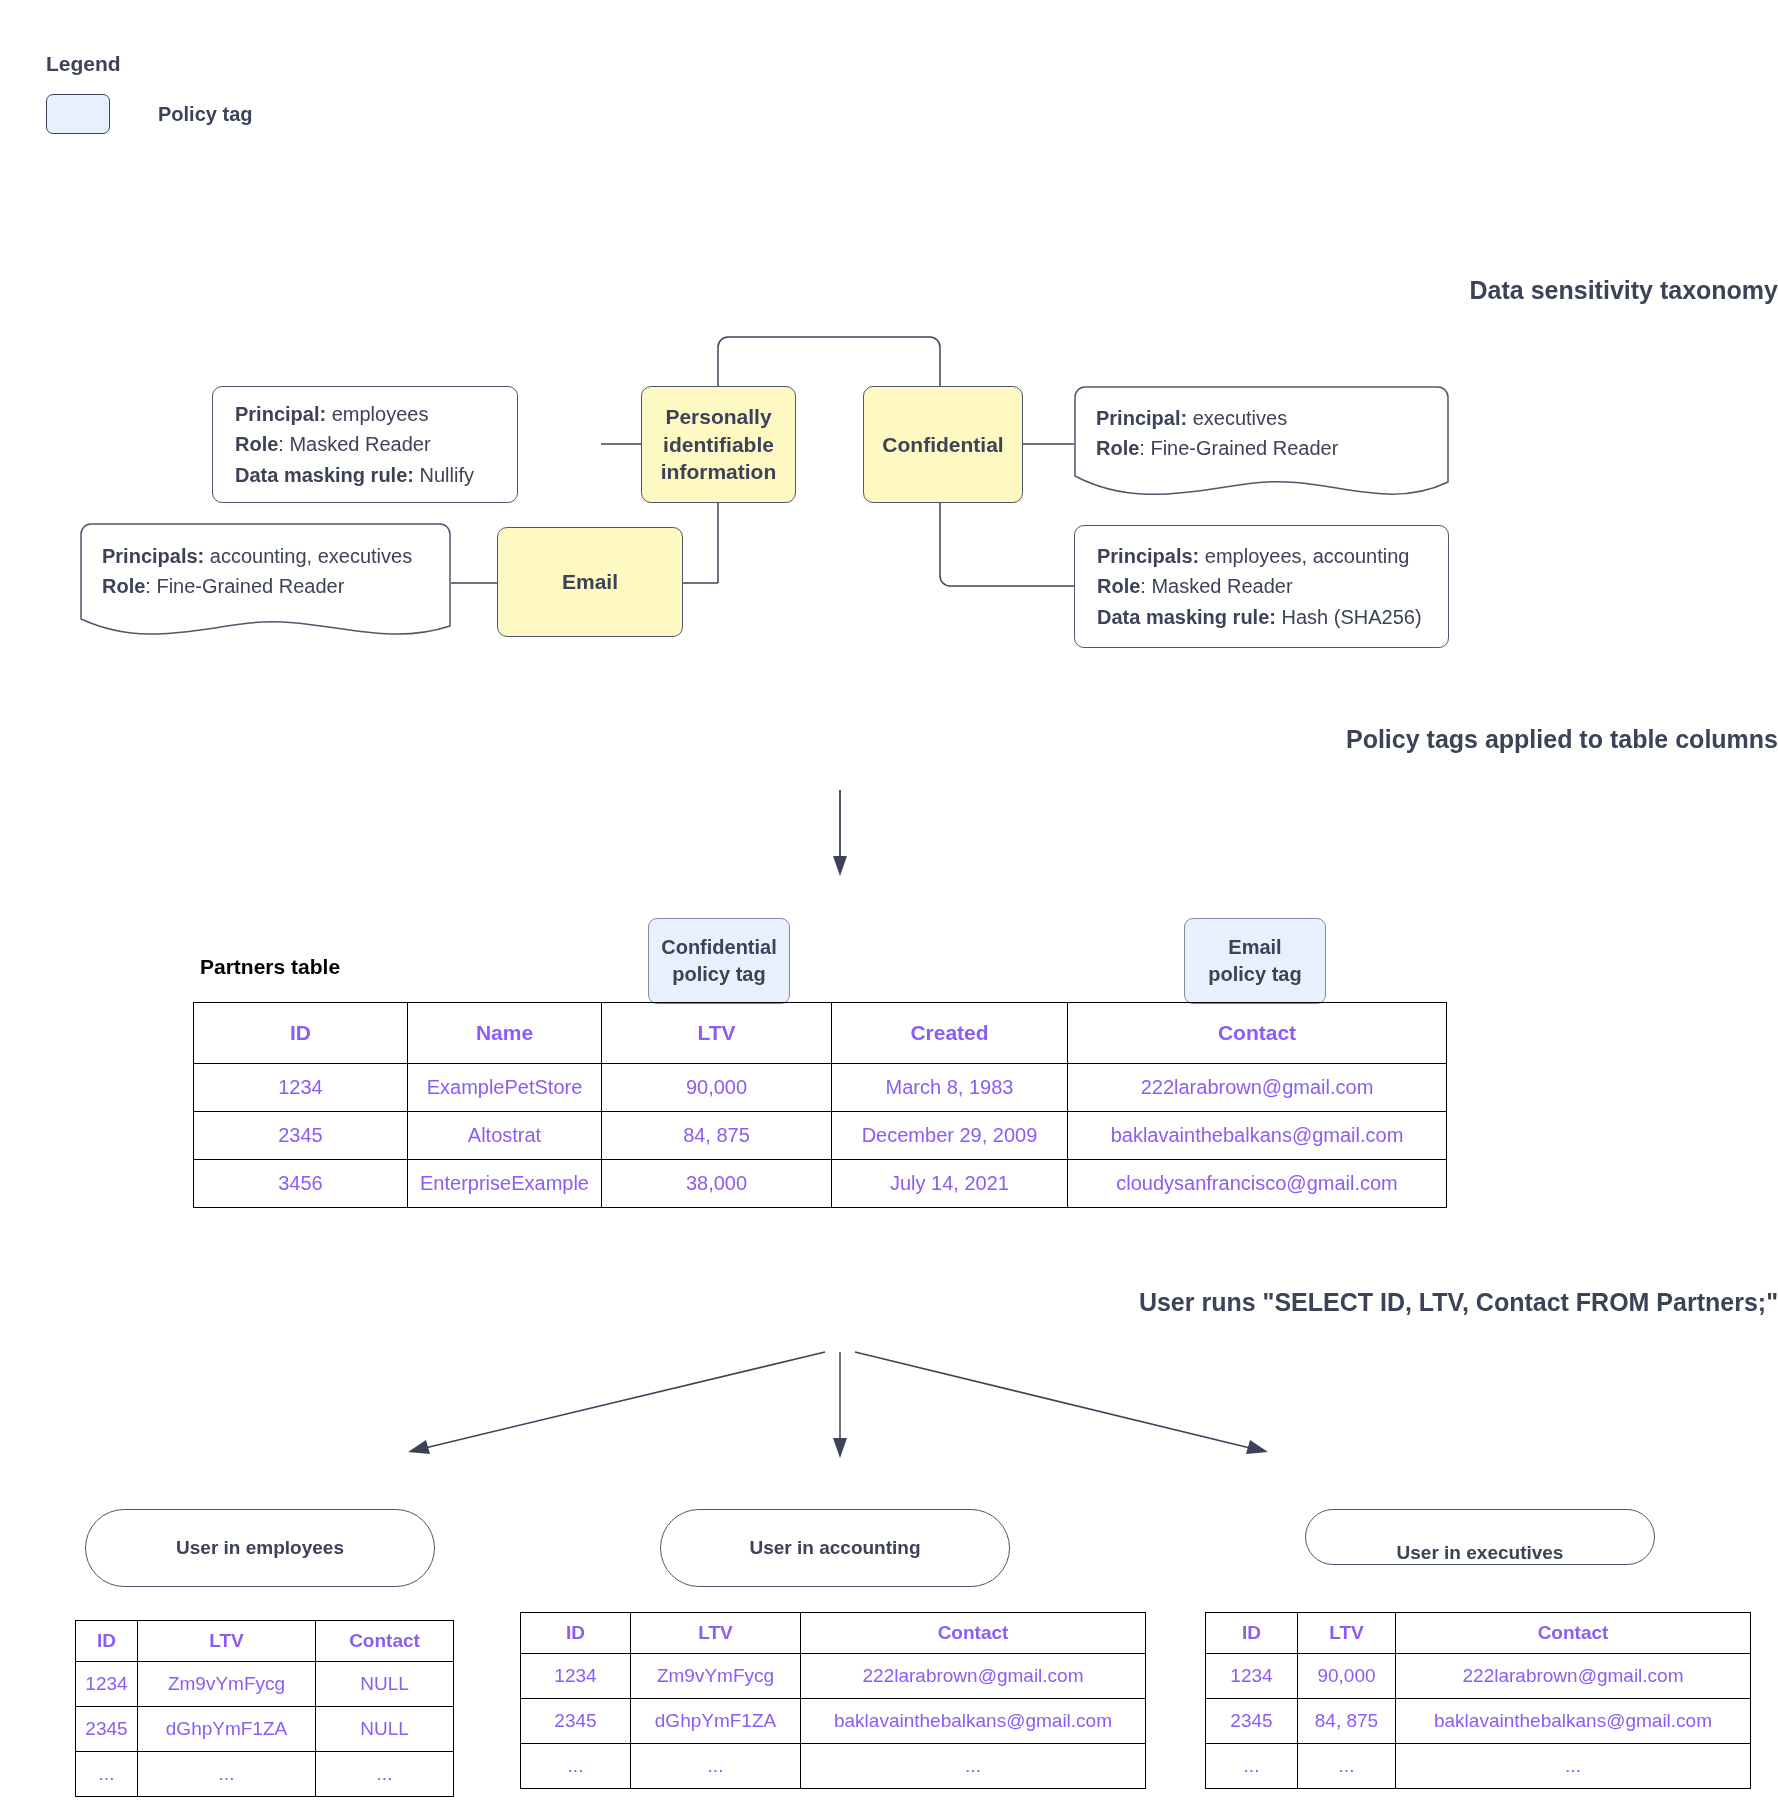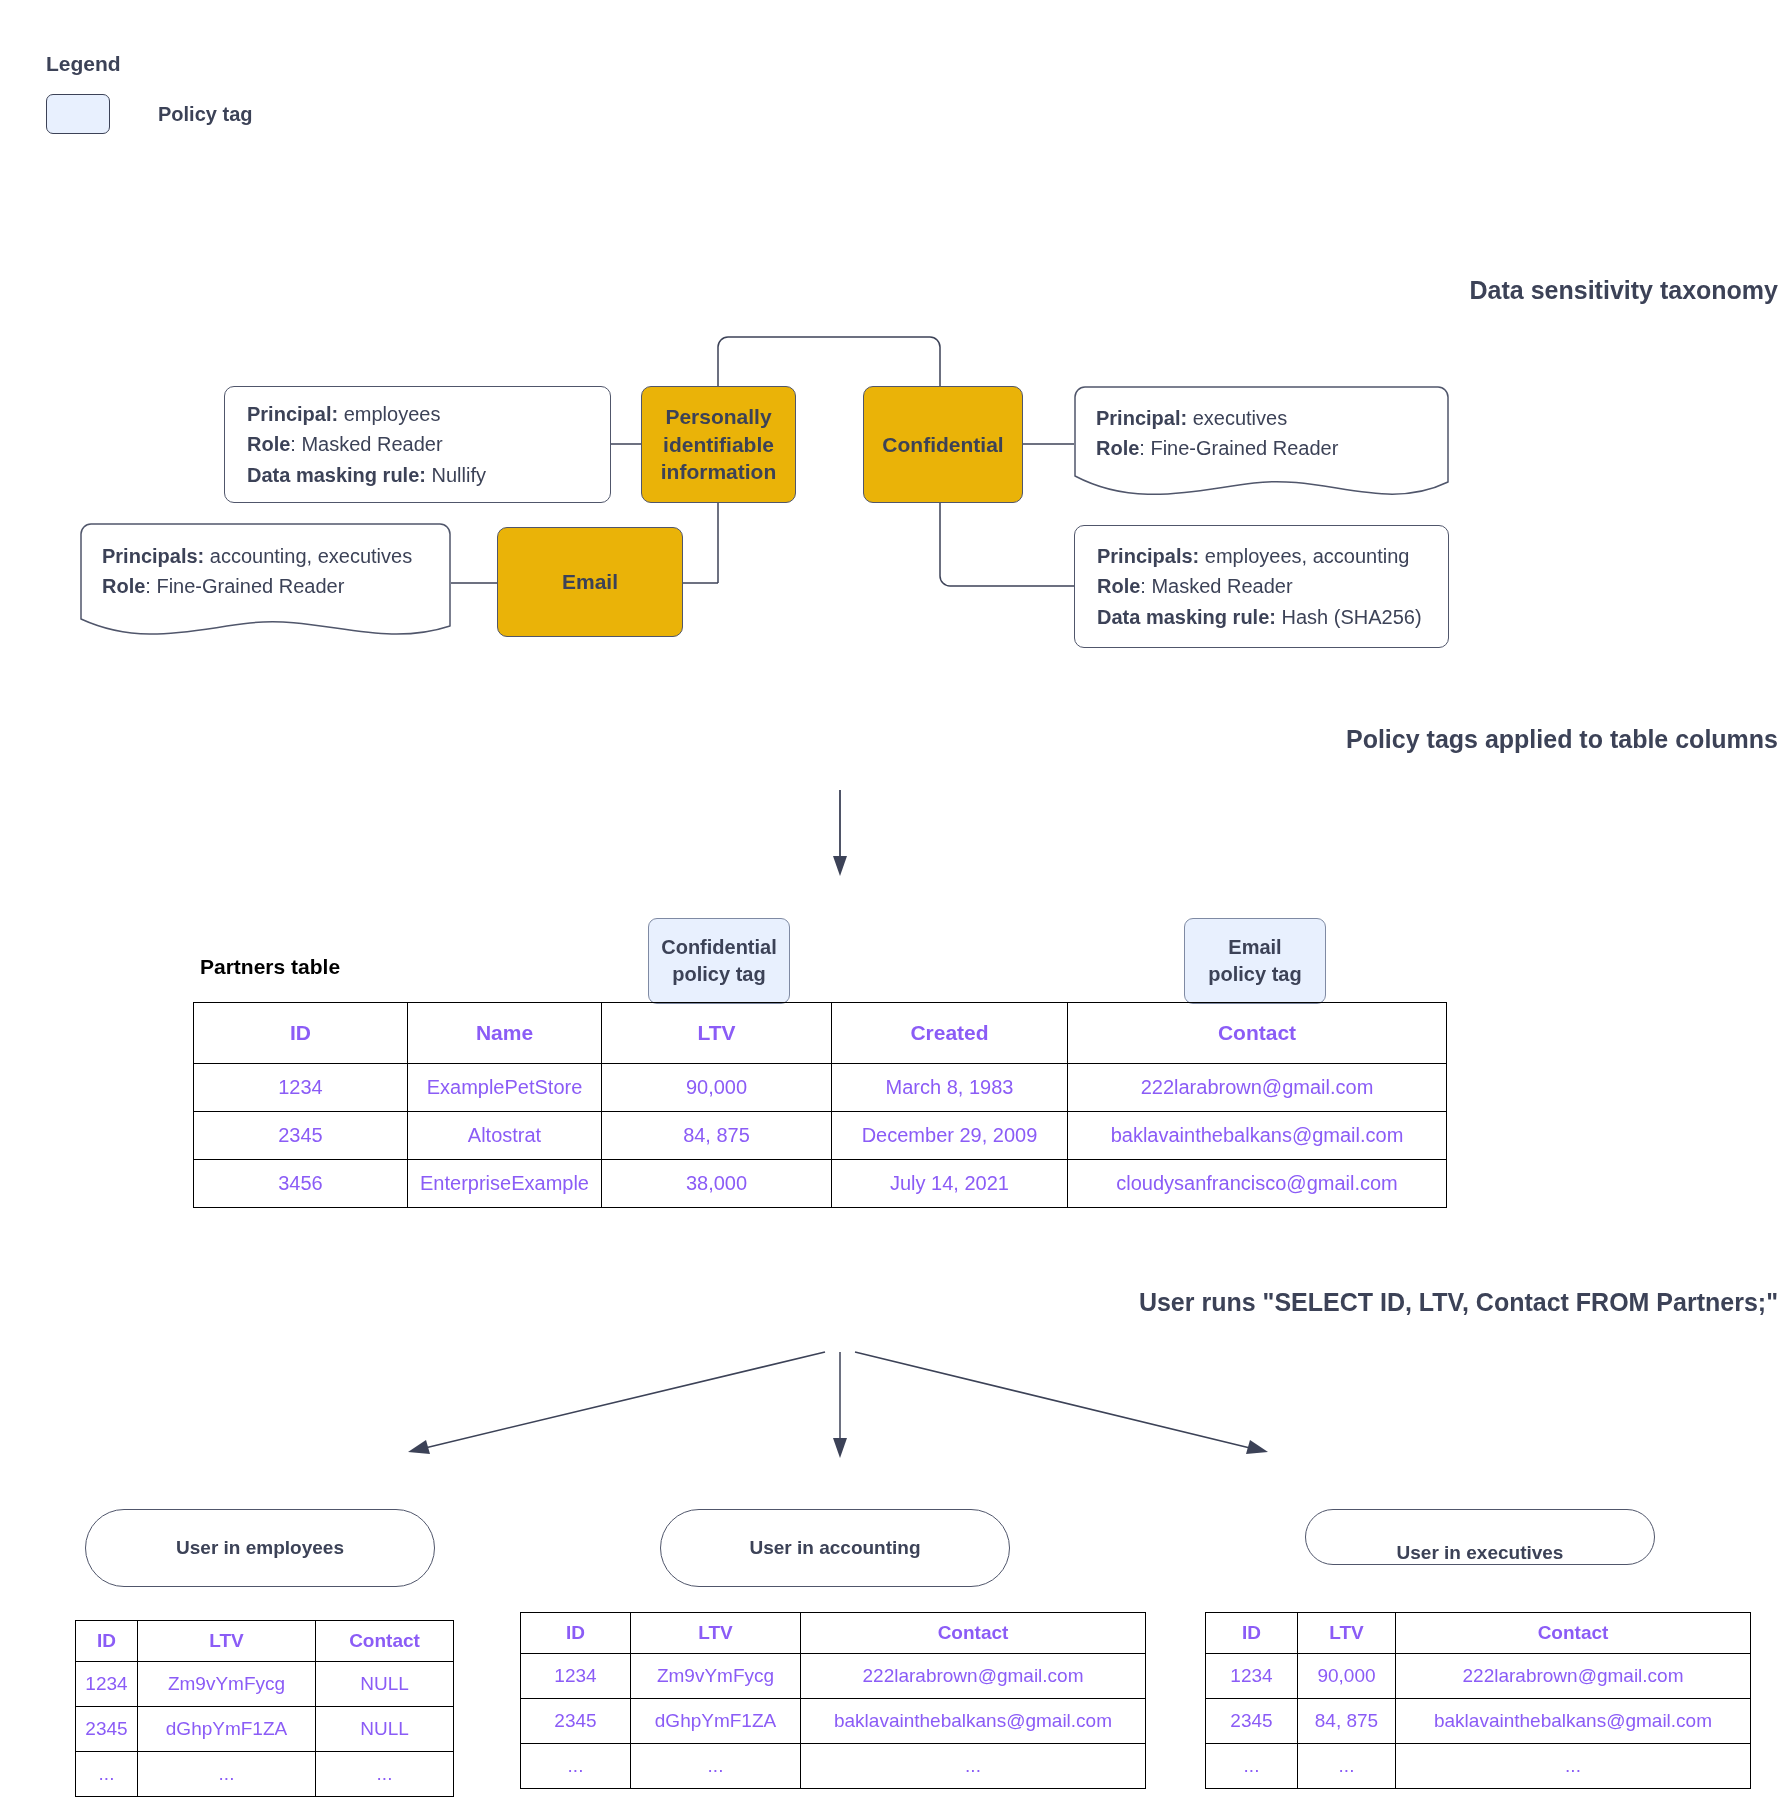--- a/index.html
+++ b/index.html
@@ -23,21 +23,21 @@
   .legend-label{font-size:20px;font-weight:bold;color:#3c4257;white-space:nowrap;}
 
   
   .heading{font-size:25px;font-weight:bold;color:#3c4257;text-align:right;white-space:nowrap;}
 
   
   .node{
     position:absolute;border:1.5px solid #50566b;border-radius:10px;
     box-sizing:border-box;display:flex;align-items:center;
   }
-  .node.tag{background:#eab308;justify-content:center;text-align:center;}
+  .node.tag{background:#fef9c3;justify-content:center;text-align:center;}
   .node.tag .n-txt{font-size:21px;font-weight:bold;color:#3c4257;line-height:1.32;}
   .node.policy{background:#ffffff;padding-left:22px;}
   .node.acl{background:#ffffff;padding-left:22px;border:none;}
   .detail{font-size:20px;color:#3c4257;line-height:1.52;}
   .detail b{font-weight:bold;color:#3c4257;}
   .acl-inner{position:relative;z-index:2;}
 
   
   .ptag{
     position:absolute;background:#e8f0fe;border:1.5px solid #7f8aa3;border-radius:9px;
@@ -123,21 +123,21 @@
 </div>
 
 <div class="node tag" style="left:863px;top:386px;width:160px;height:117px;">
   <span class="n-txt">Confidential</span>
 </div>
 
 <div class="node tag" style="left:497px;top:527px;width:186px;height:110px;">
   <span class="n-txt">Email</span>
 </div>
 
-<div class="node policy" style="left:224px;top:386px;width:387px;height:117px;">
+<div class="node policy" style="left:212px;top:386px;width:306px;height:117px;">
   <div class="detail">
     <div><b>Principal:</b><span> employees</span></div>
     <div><b>Role</b><span>: Masked Reader</span></div>
     <div><b>Data masking rule:</b><span> Nullify</span></div>
   </div>
 </div>
 
 <div class="node acl" style="left:80px;top:523px;width:371px;height:118px;padding-left:22px;">
   <svg class="abs" style="left:0;top:0;" width="371" height="118" viewBox="0 0 371 118">
     <path d="M1,11 a10,10 0 0 1 10,-10 H360 a10,10 0 0 1 10,10 V103

